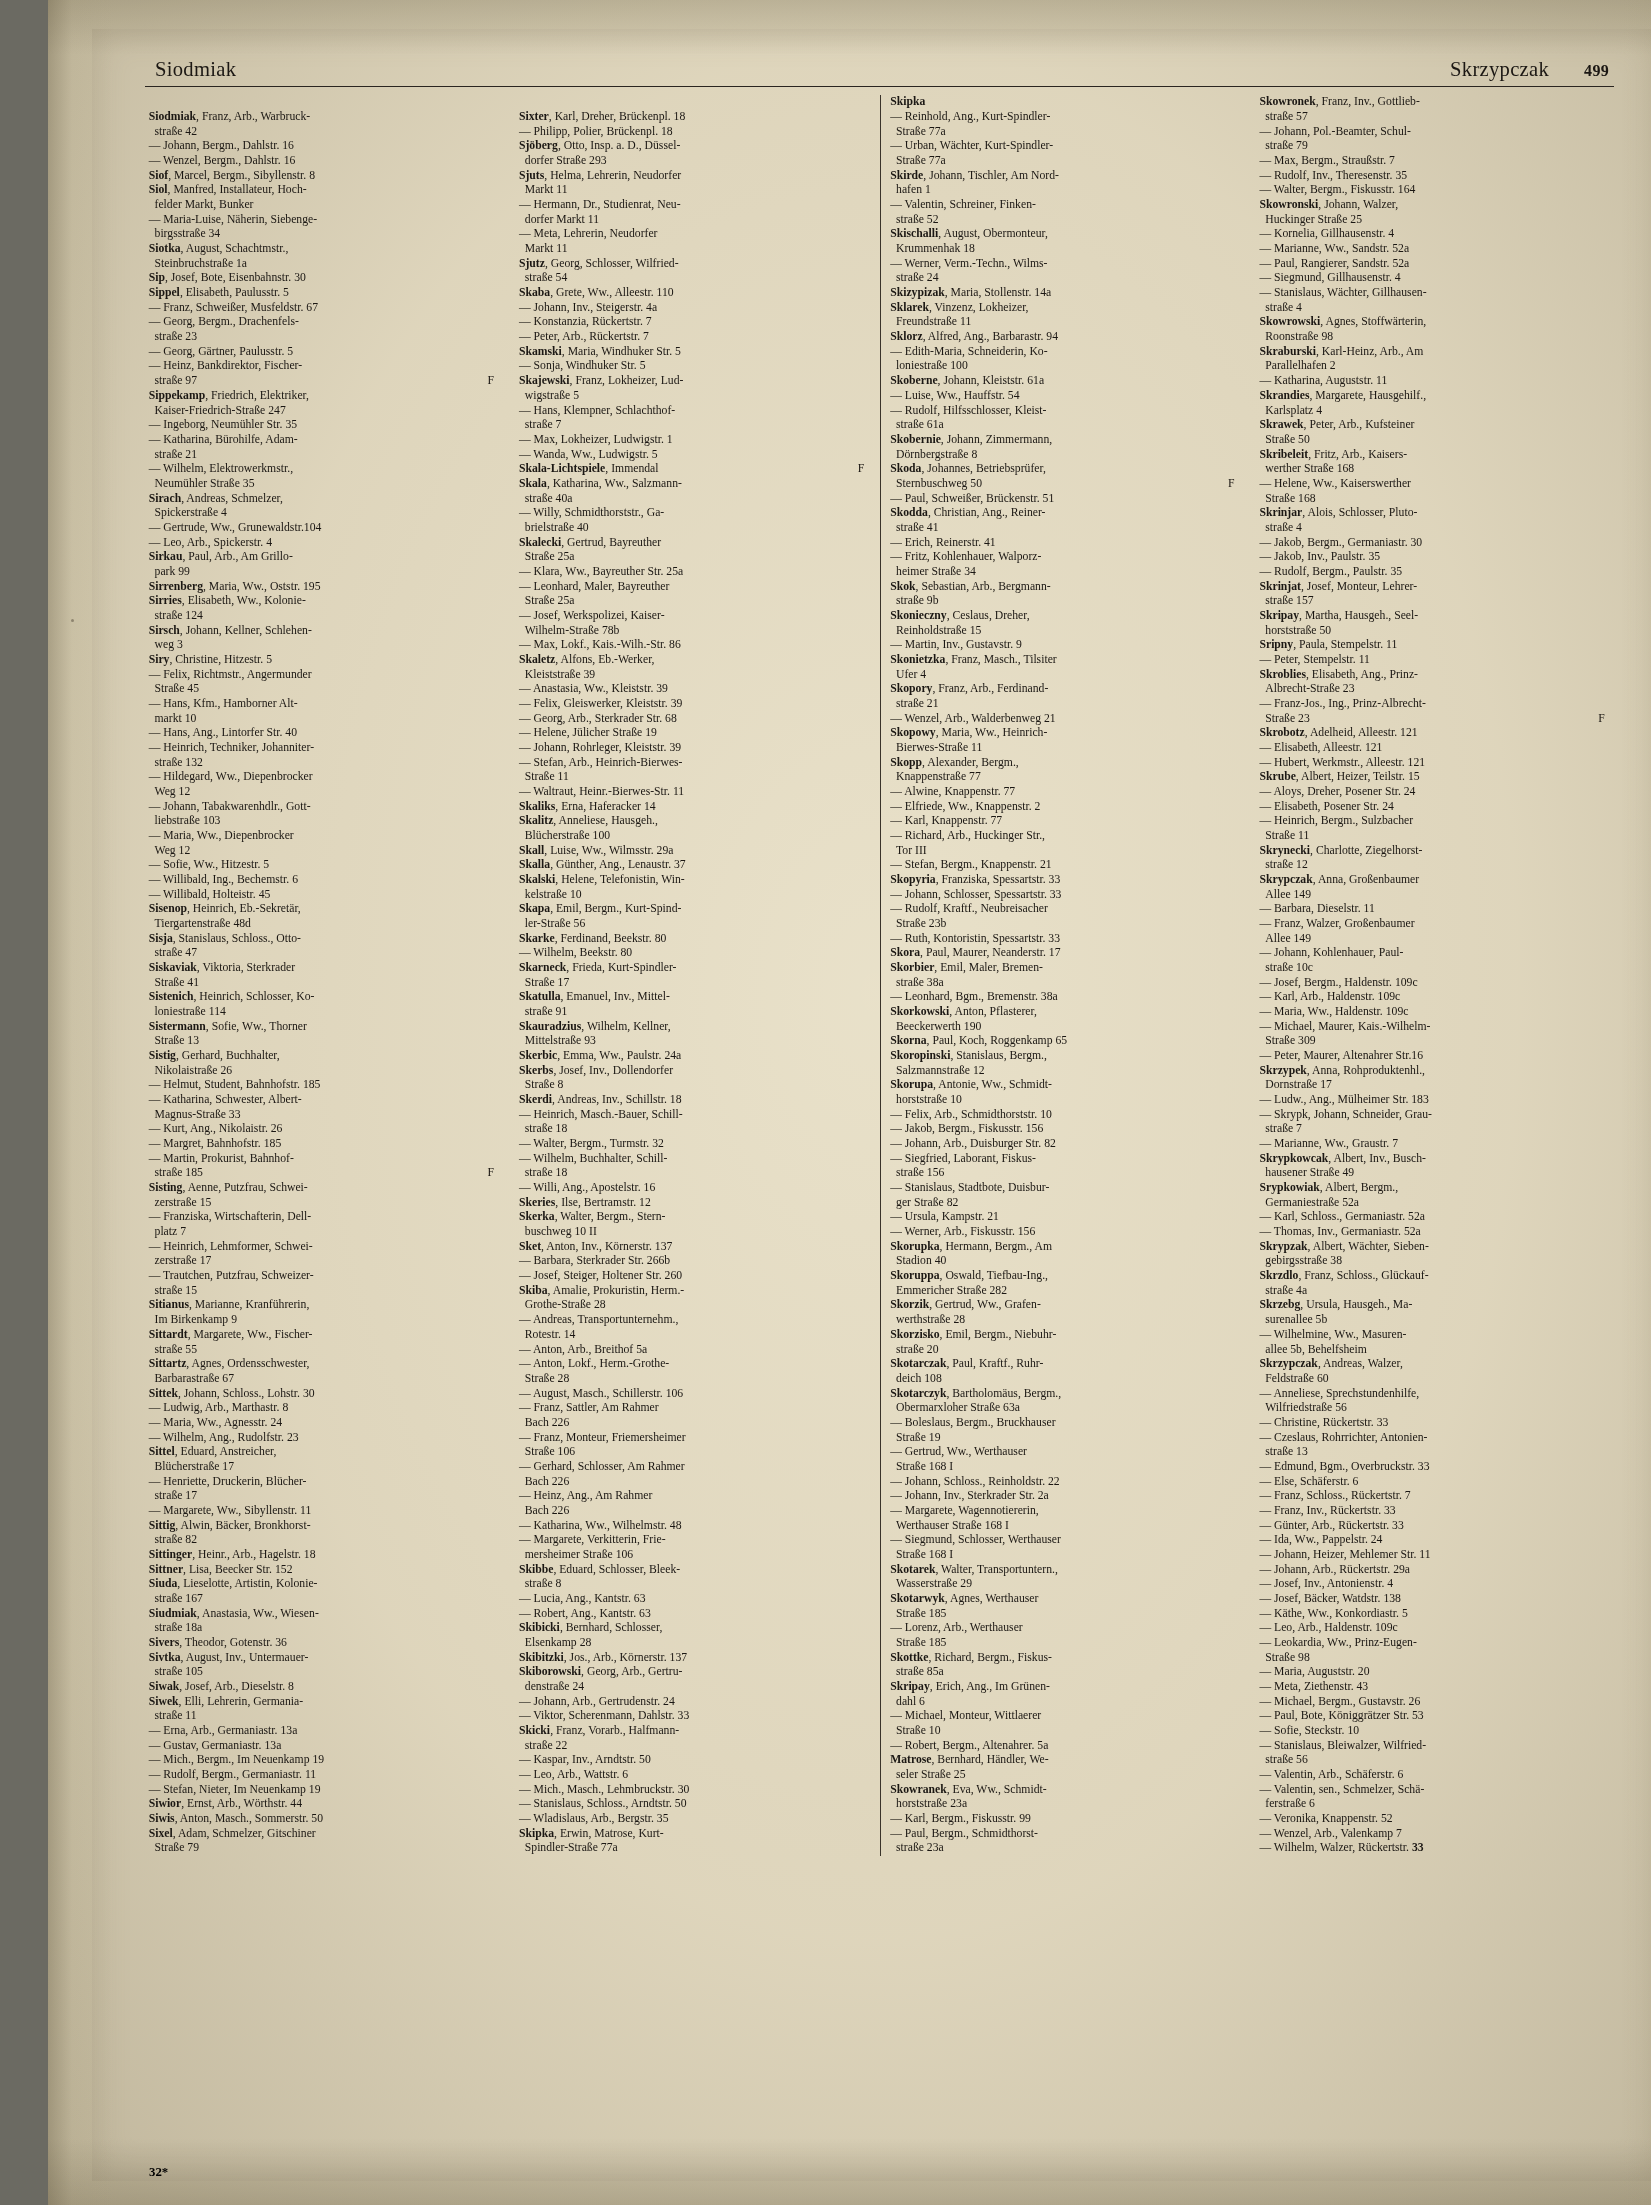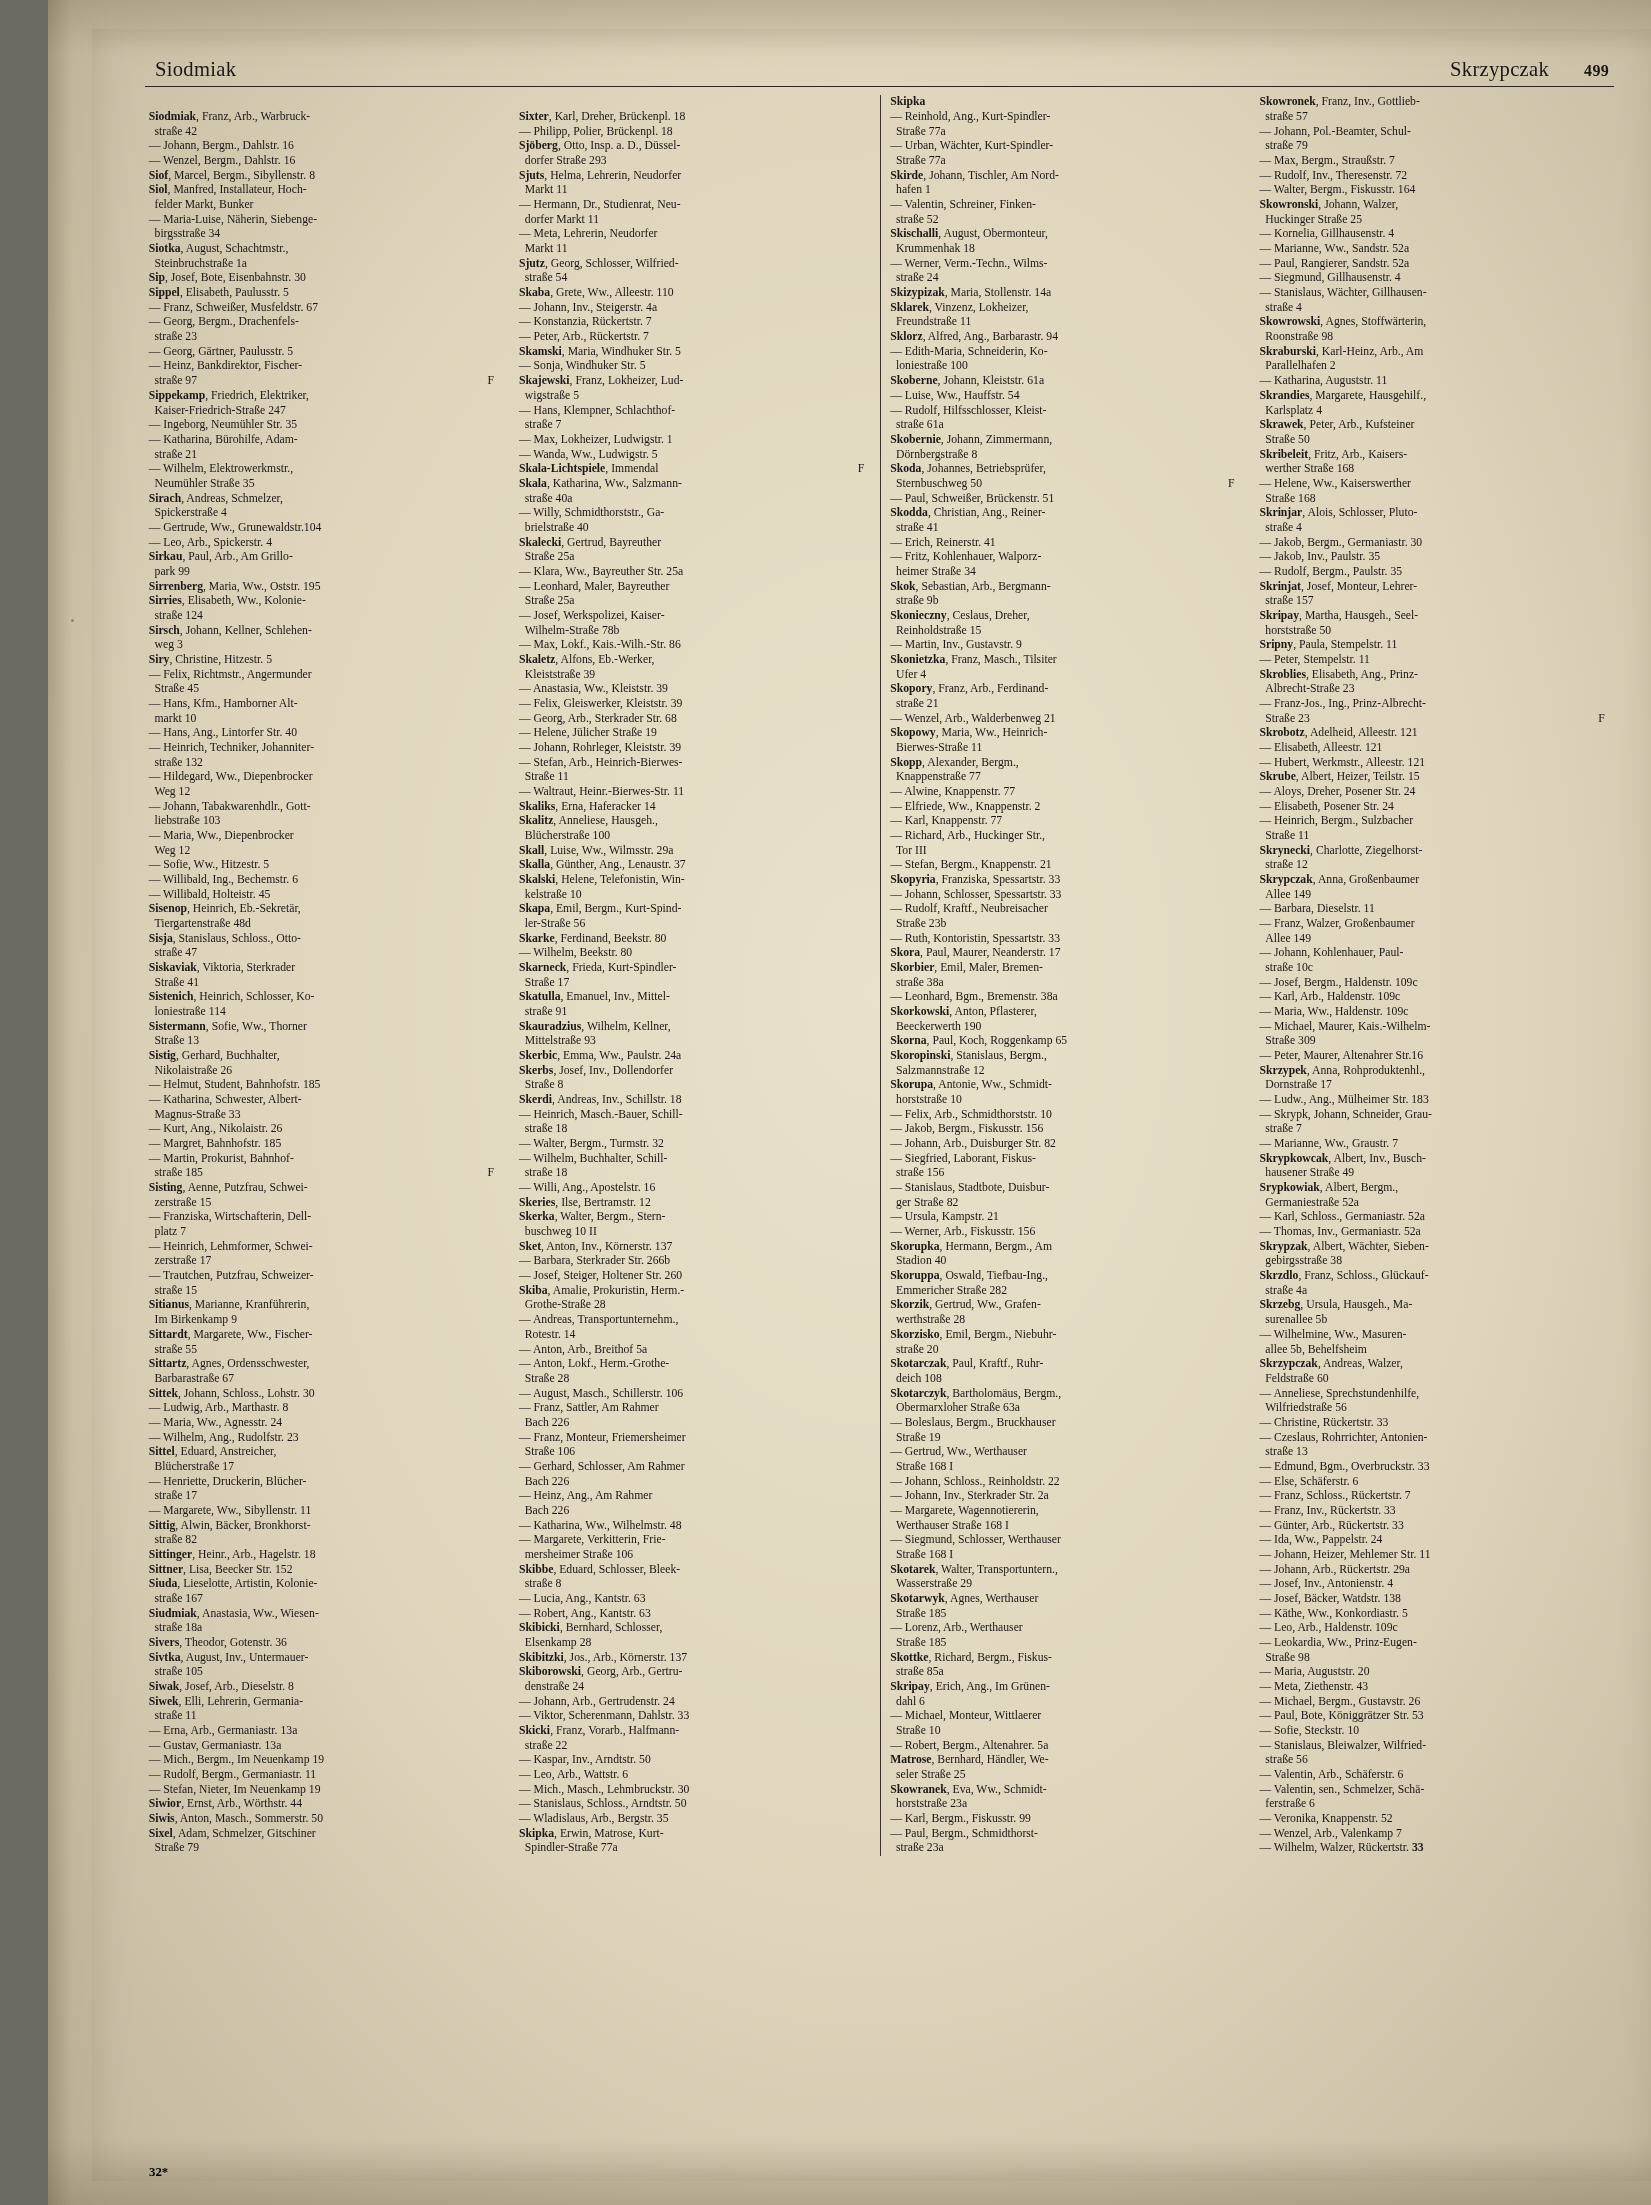--- a/index.html
+++ b/index.html
@@ -514,21 +514,21 @@
             <div class="entry">&nbsp;&nbsp;straße 23a</div>
           </div>
       </div>
       <div class="col">
         <div class="col-inner">
             <div class="entry"><b>Skowronek</b>, Franz, Inv., Gottlieb-</div>
             <div class="entry">&nbsp;&nbsp;straße 57</div>
             <div class="entry">— Johann, Pol.-Beamter, Schul-</div>
             <div class="entry">&nbsp;&nbsp;straße 79</div>
             <div class="entry">— Max, Bergm., Straußstr. 7</div>
-            <div class="entry">— Rudolf, Inv., Theresenstr. 72</div>
+            <div class="entry">— Rudolf, Inv., Theresenstr. 35</div>
             <div class="entry">— Walter, Bergm., Fiskusstr. 164</div>
             <div class="entry"><b>Skowronski</b>, Johann, Walzer,</div>
             <div class="entry">&nbsp;&nbsp;Huckinger Straße 25</div>
             <div class="entry">— Kornelia, Gillhausenstr. 4</div>
             <div class="entry">— Marianne, Ww., Sandstr. 52a</div>
             <div class="entry">— Paul, Rangierer, Sandstr. 52a</div>
             <div class="entry">— Siegmund, Gillhausenstr. 4</div>
             <div class="entry">— Stanislaus, Wächter, Gillhausen-</div>
             <div class="entry">&nbsp;&nbsp;straße 4</div>
             <div class="entry"><b>Skowrowski</b>, Agnes, Stoffwärterin,</div>

